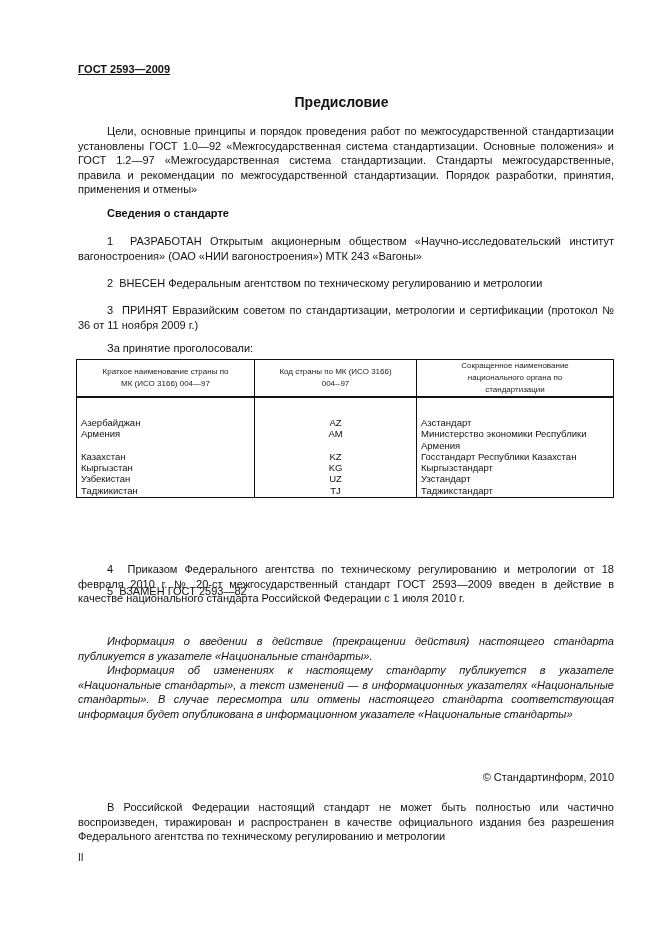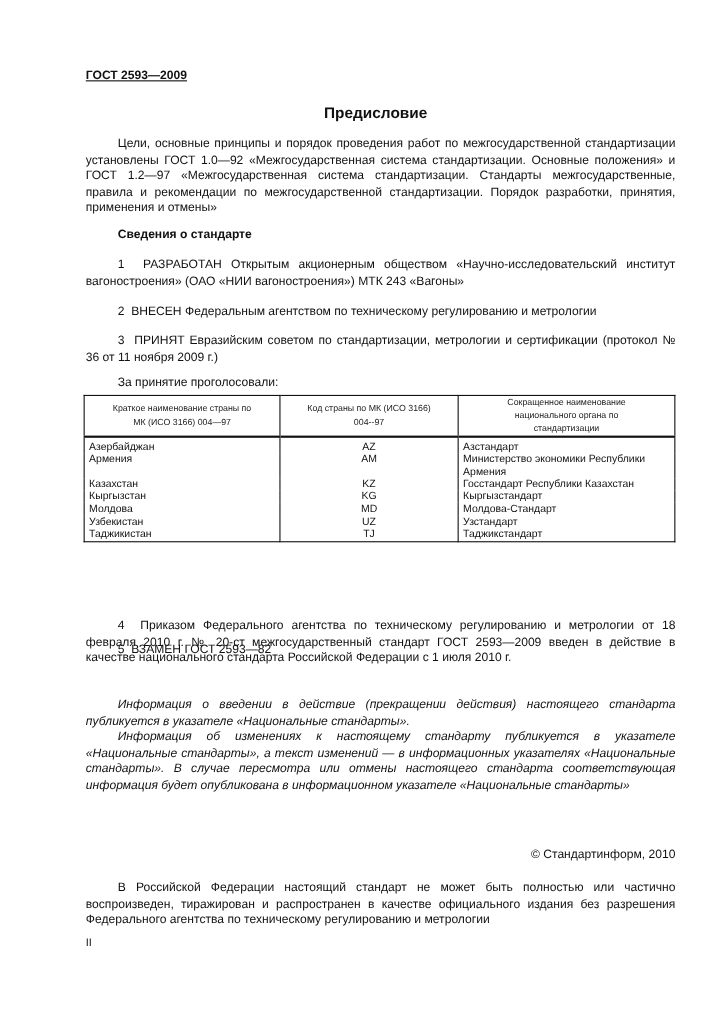--- a/index.html
+++ b/index.html
@@ -19,21 +19,21 @@
 
     table.vote {
       position: absolute; left: 76px; top: 359px; width: 538px;
       border-collapse: collapse; font-size: 9.5px; line-height: 11.3px;
     }
     table.vote th {
       border: 1px solid #111; border-bottom: 2px solid #111;
       font-weight: normal; font-size: 8px; line-height: 12px; height: 36px; padding: 0 20px; text-align: center; vertical-align: middle; color: #222;
     }
     table.vote td { border-left: 1px solid #111; border-right: 1px solid #111; padding: 0 4px; vertical-align: top; }
-    table.vote tbody tr:first-child td { padding-top: 3px; }
+    table.vote tbody tr:first-child td { padding-top: 19px; }
     table.vote tbody tr:last-child td { border-bottom: 1px solid #111; padding-bottom: 1px; }
     table.vote td.code { text-align: center; }
     .col1 { width: 137px; }
     .col2 { width: 121px; }
     .page-num { left: 78px; top: 852px; font-size: 10px; }
     .copyright { right: 47px; top: 771px; font-size: 11px; }
   </style>
 </head>
 <body>
 
@@ -75,25 +75,20 @@
         <td>Казахстан</td>
         <td class="code">KZ</td>
         <td>Госстандарт Республики Казахстан</td>
       </tr>
       <tr>
         <td>Кыргызстан</td>
         <td class="code">KG</td>
         <td>Кыргызстандарт</td>
       </tr>
       <tr>
-        <td>Молдова</td>
-        <td class="code">MD</td>
-        <td>Молдова-Стандарт</td>
-      </tr>
-      <tr>
         <td>Узбекистан</td>
         <td class="code">UZ</td>
         <td>Узстандарт</td>
       </tr>
       <tr>
         <td>Таджикистан</td>
         <td class="code">TJ</td>
         <td>Таджикстандарт</td>
       </tr>
     </tbody>

